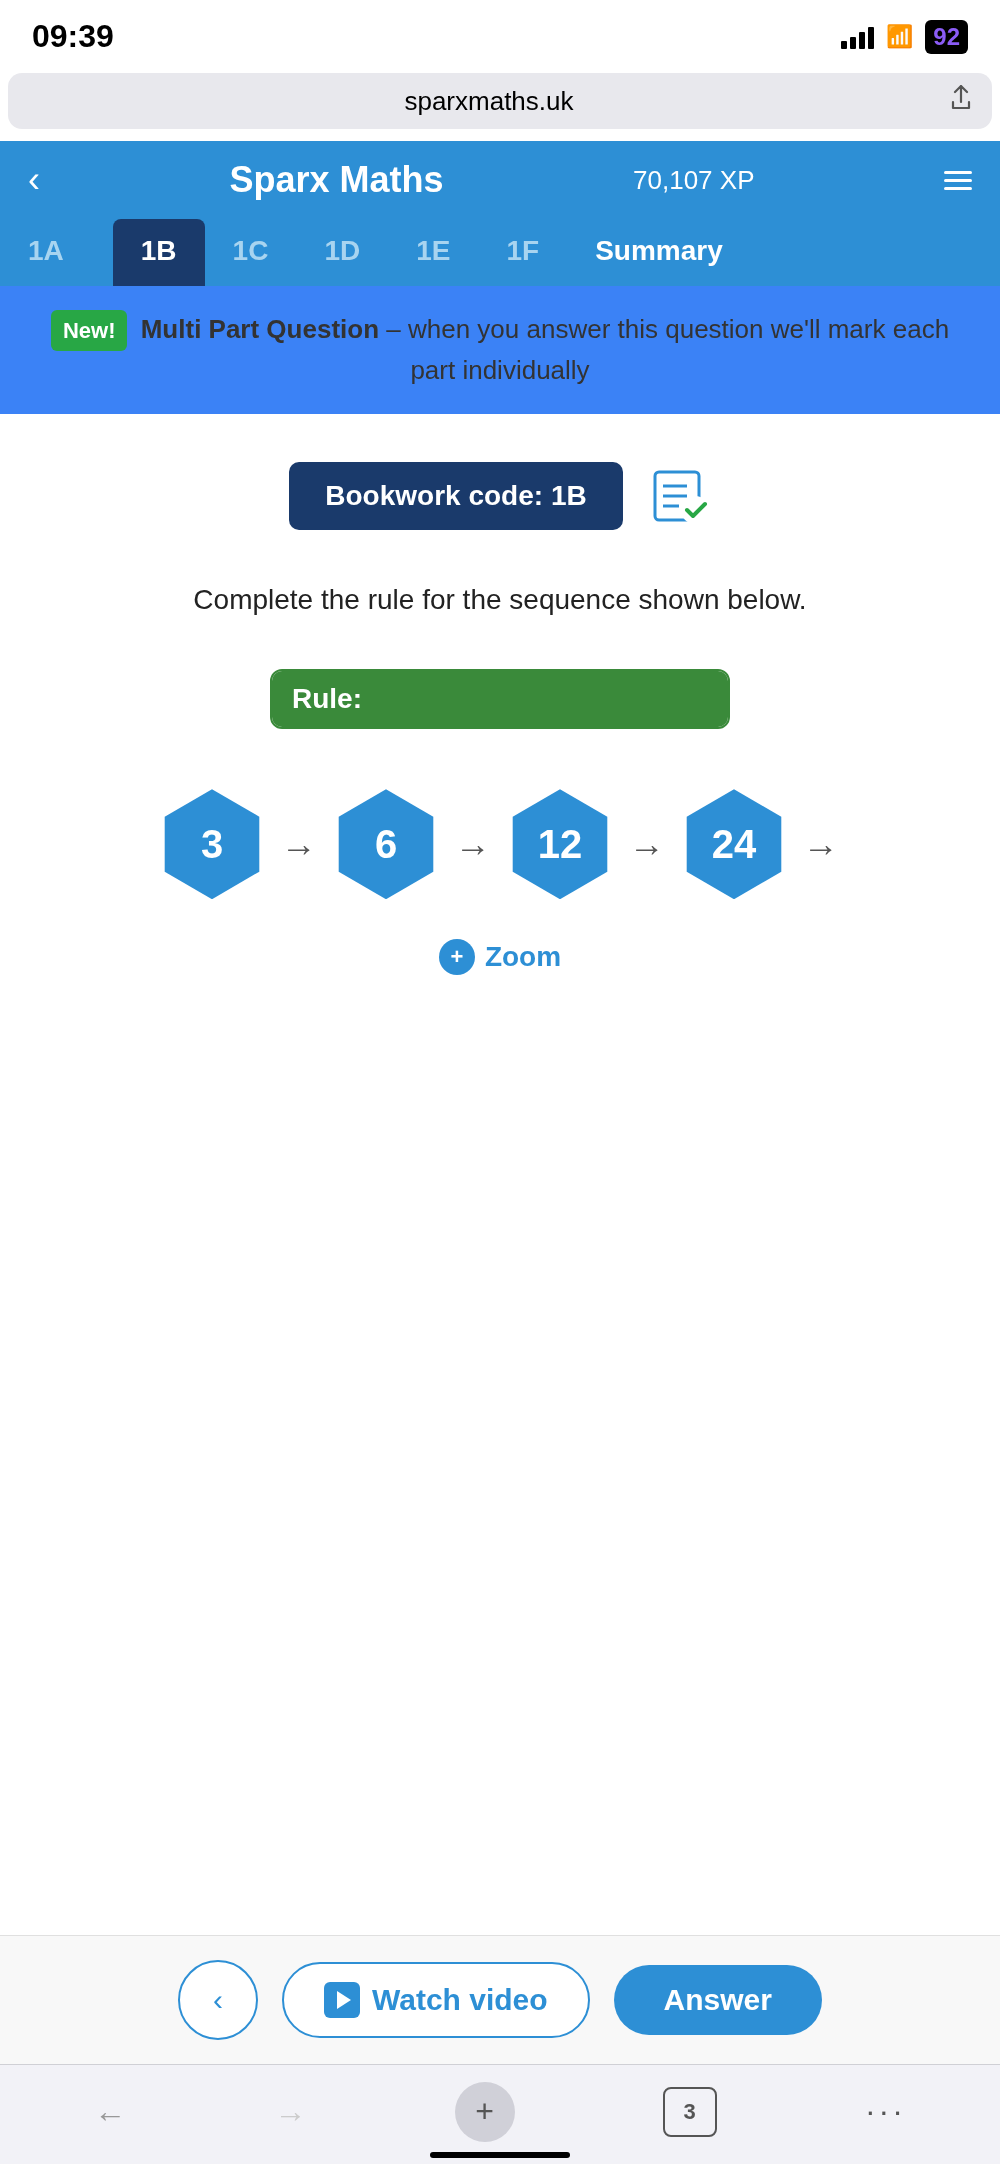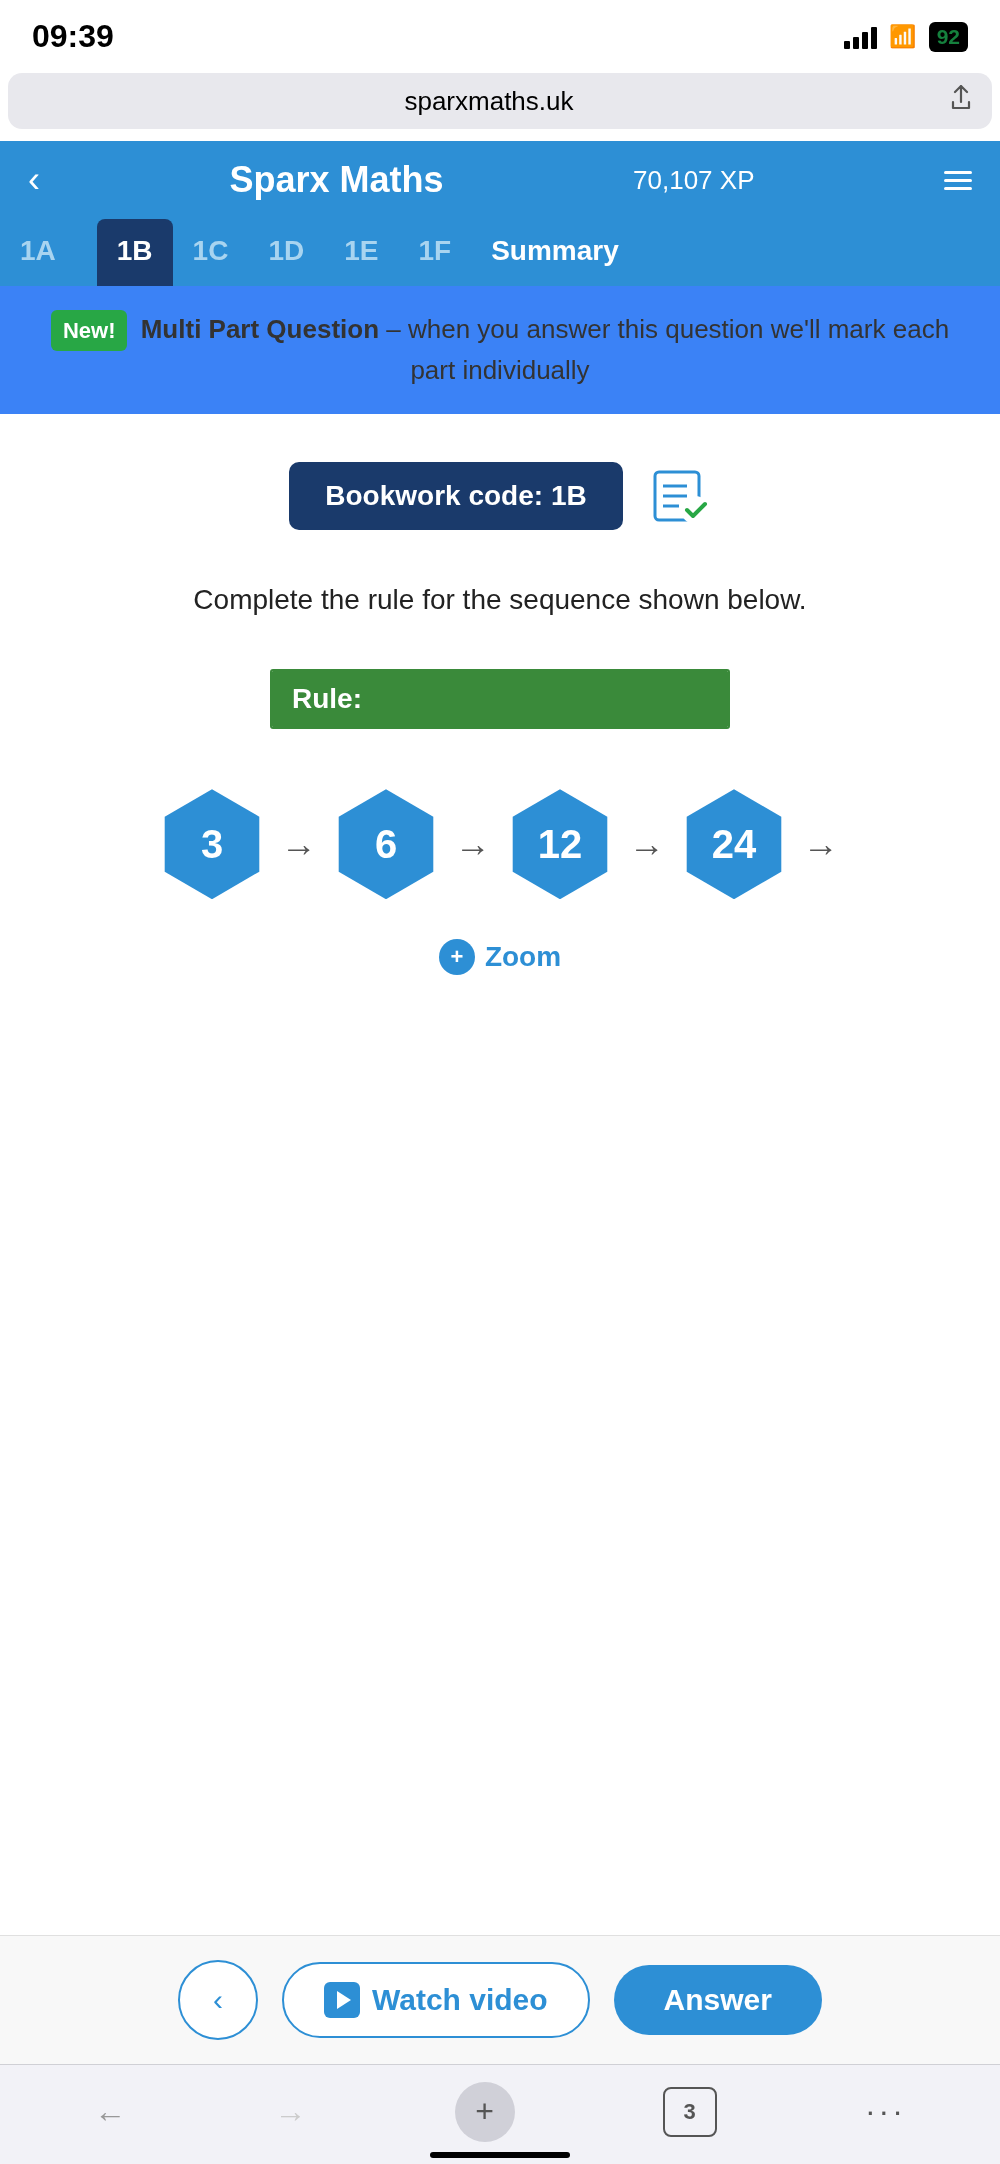--- a/index.html
+++ b/index.html
@@ -40,22 +40,22 @@
       background: #000;
       width: 6px;
       border-radius: 1px;
     }
     .wifi-icon {
       font-size: 22px;
       color: #000;
     }
     .battery-badge {
       background: #000;
-      color: #15803d;
-      font-size: 21px;
+      color: #8b5cf6;
+      font-size: 24px;
       font-weight: 700;
       padding: 3px 8px;
       border-radius: 6px;
     }
 
     
     .url-bar-container {
       padding: 8px 8px 12px;
       background: #fff;
     }
@@ -118,21 +118,21 @@
       border-radius: 2px;
     }
 
     
     .tabs {
       display: flex;
       background: #2d8fd5;
       overflow-x: auto;
     }
     .tab {
-      padding: 16px 20px;
+      padding: 16px 28px;
       font-size: 28px;
       font-weight: 600;
       color: #a8d4f0;
       white-space: nowrap;
       cursor: pointer;
       border-bottom: 3px solid transparent;
     }
     .tab.active {
       background: #1a3a6b;
       color: #fff;
@@ -206,21 +206,21 @@
     }
 
     
     .rule-box-container {
       display: flex;
       justify-content: center;
       padding: 30px 20px 20px;
     }
     .rule-box {
       border: 2px solid #3a8a3a;
-      border-radius: 3px;
+      border-radius: 12px;
       overflow: hidden;
       width: 460px;
     }
     .rule-box-header {
       background: #3a8a3a;
       color: #fff;
       font-size: 28px;
       font-weight: 700;
       padding: 12px 20px;
     }

